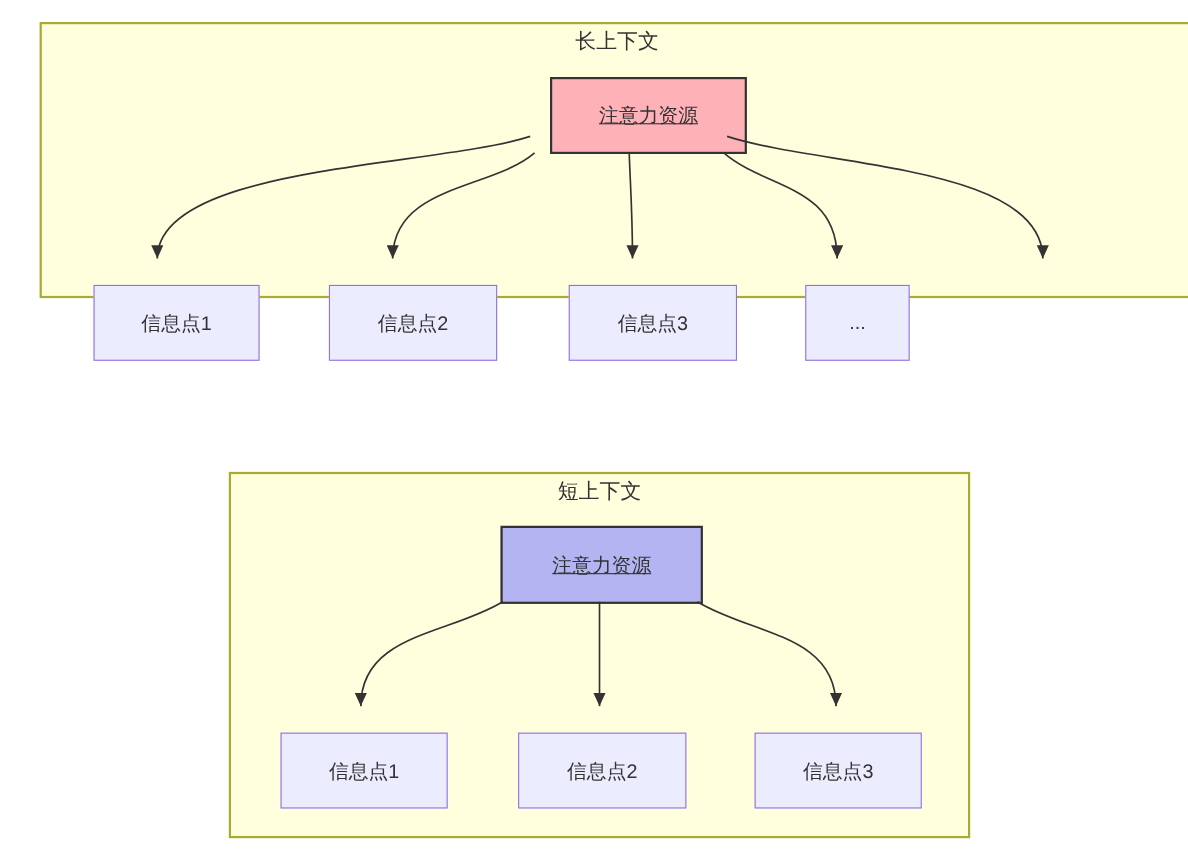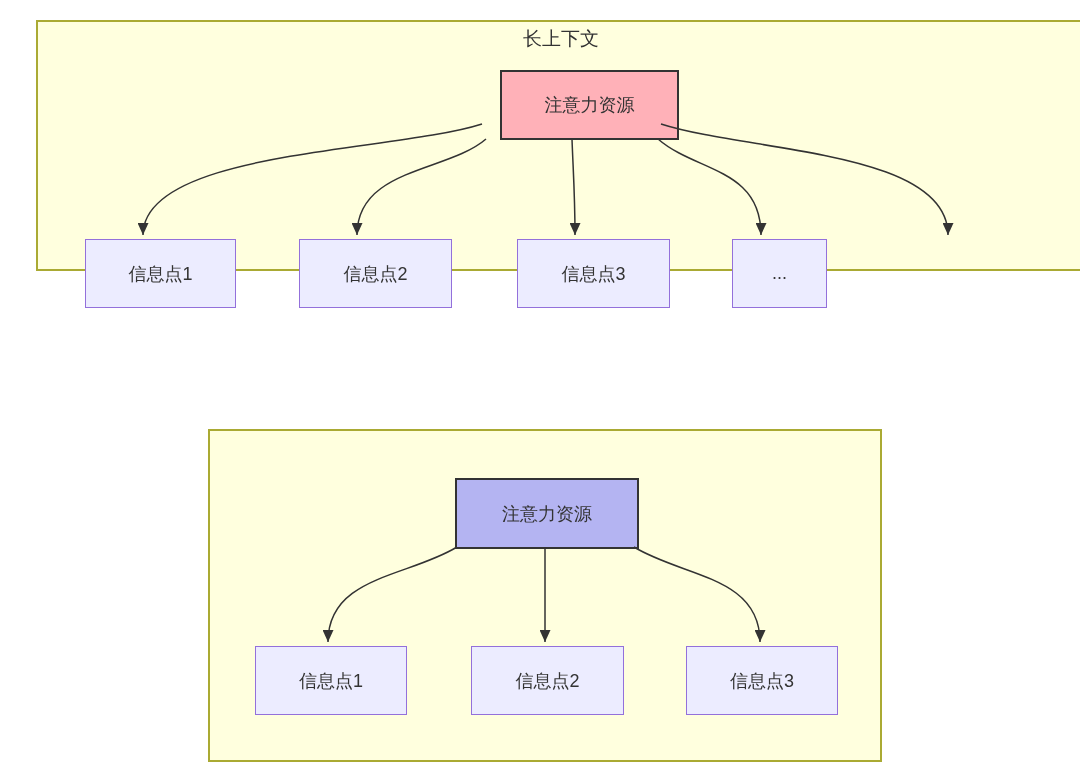--- a/index.html
+++ b/index.html
@@ -48,23 +48,25 @@
     display: flex;
     align-items: center;
     justify-content: center;
     font-size: 18px;
     text-align: center;
     color: var(--text-color);
   }
   .node.info {
     background: var(--node-fill);
     border: 1px solid var(--node-border);
+    margin-top: 20px;
   }
   .node.attention {
     border: 2px solid var(--attention-border);
+    text-decoration: underline;
   }
   .attention-long  { background: var(--attention-long-fill);  left: 462px; top: 48px; width: 179px; height: 70px; }
   .attention-short { background: var(--attention-short-fill); left: 245px; top: 47px; width: 184px; height: 71px; }
 
   
   .ln1 { left: 47px;  top: 217px; width: 151px; height: 69px; }
   .ln2 { left: 261px; top: 217px; width: 153px; height: 69px; }
   .ln3 { left: 479px; top: 217px; width: 153px; height: 69px; }
   .ln4 { left: 694px; top: 217px; width: 95px;  height: 69px; }
   .ln5 { left: 852px; top: 217px; width: 153px; height: 69px; }
@@ -95,20 +97,21 @@
   <section class="cluster cluster-long">
     <div class="cluster-title">长上下文</div>
     <div class="node attention attention-long">注意力资源</div>
     <div class="node info ln1">信息点1</div>
     <div class="node info ln2">信息点2</div>
     <div class="node info ln3">信息点3</div>
     <div class="node info ln4">...</div>
   </section>
 
   <section class="cluster cluster-short">
+    <div class="cluster-title">短上下文</div>
     <div class="node attention attention-short">注意力资源</div>
     <div class="node info sn1">信息点1</div>
     <div class="node info sn2">信息点2</div>
     <div class="node info sn3">信息点3</div>
   </section>
 
   <svg class="edges" viewBox="0 0 1080 774" xmlns="http://www.w3.org/2000/svg">
     <defs>
       <marker id="arrowhead" viewBox="0 0 12 11" refX="12" refY="5.5" markerWidth="12" markerHeight="11" markerUnits="userSpaceOnUse" orient="auto">
         <path d="M0,0 L12,5.5 L0,11 Z" fill="#333333"></path>

